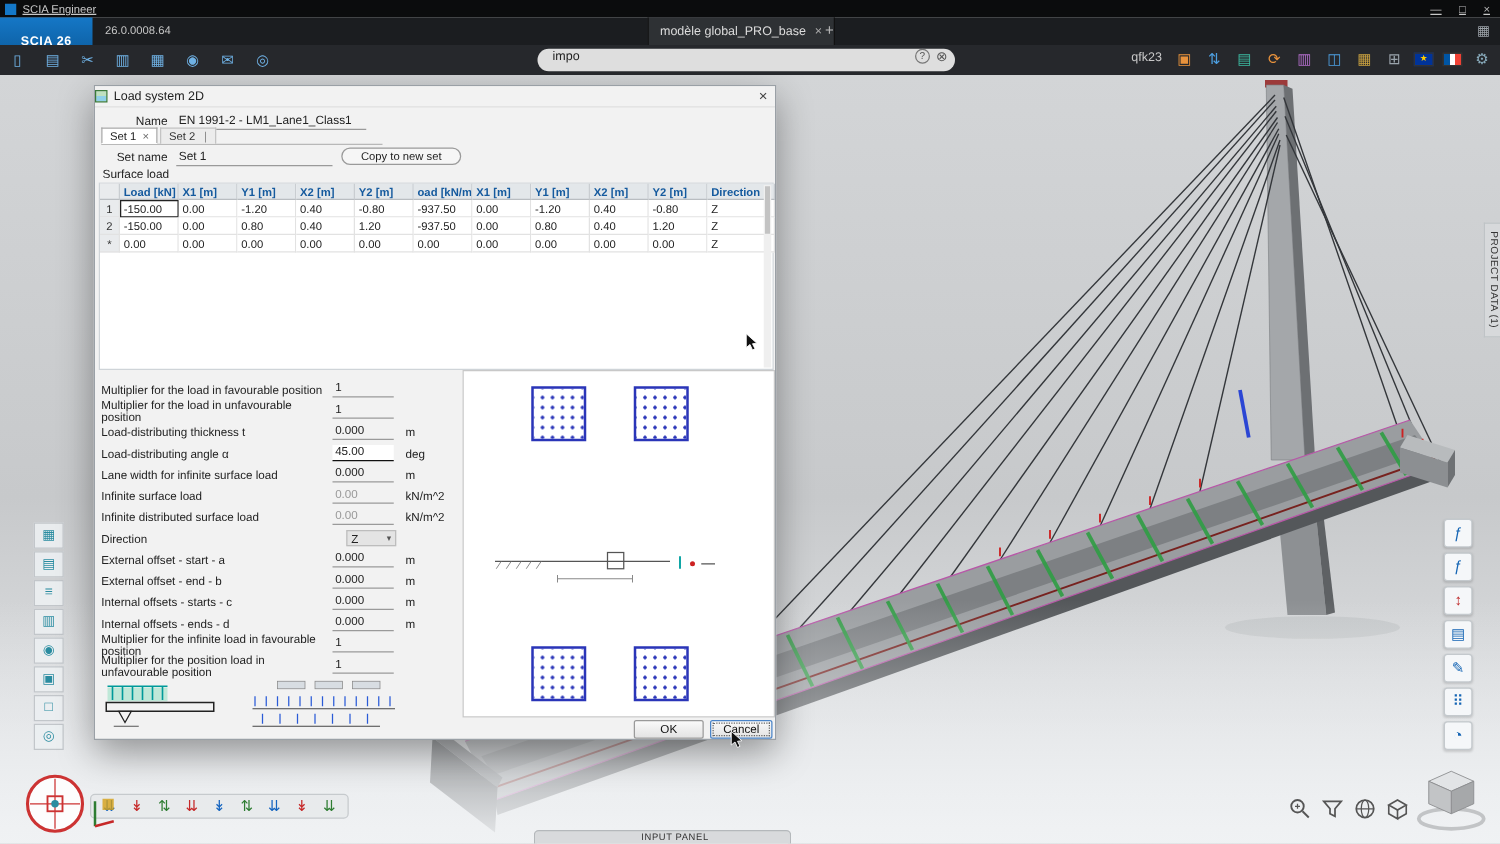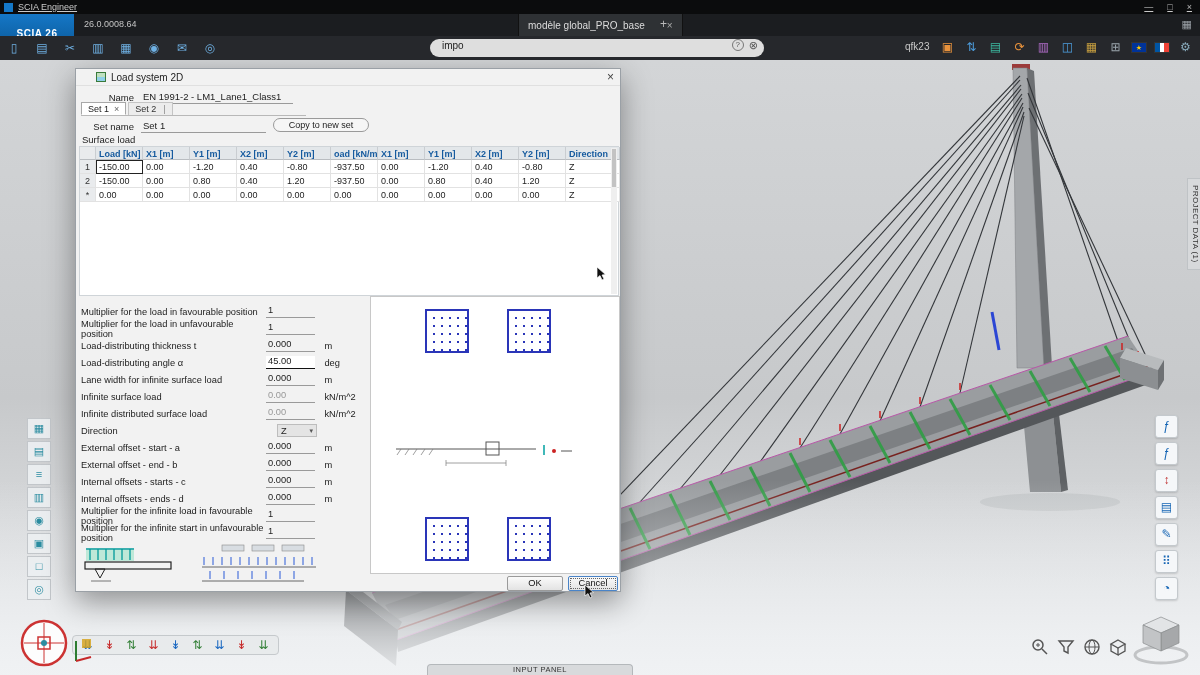--- a/index.html
+++ b/index.html
@@ -12,21 +12,21 @@
   #titlebar .appicon{width:9px;height:9px;background:#1478c8;margin:0 5px 0 4px;}
   #titlebar .wctl{margin-left:auto;display:flex;gap:14px;padding-right:8px;color:#bbb;font-size:9px;}
   #titlebar .wctl span{cursor:default;}
 
   #tabbar{position:absolute;top:14px;left:0;width:1200px;height:22px;background:#1b1d20;z-index:6;color:#bbb;}
   .brand{position:absolute;left:0;top:0;width:74px;height:38px;
     background:linear-gradient(#1577c6,#0a5796);color:#fff;font-weight:bold;font-size:10px;
     display:flex;align-items:center;justify-content:center;letter-spacing:.5px;}
   .version{position:absolute;left:84px;top:5px;font-size:9px;color:#c4c4c4;}
   .doctab{position:absolute;left:518px;top:0;height:22px;background:#2e3134;color:#dcdcdc;
-    font-size:10px;display:flex;align-items:center;gap:22px;padding:0 9px;border-left:1px solid #111;border-right:1px solid #111;}
+    font-size:10px;display:flex;align-items:center;gap:7px;padding:0 9px;border-left:1px solid #111;border-right:1px solid #111;}
   .doctab .x{color:#aaa;font-size:10px;}
   .tab-add{position:absolute;left:660px;top:3px;font-size:12px;color:#bbb;}
   .tabbar-right{position:absolute;right:8px;top:4px;font-size:11px;color:#9aa0a6;}
 
   #mainbar{position:absolute;top:36px;left:0;width:1200px;height:24px;background:#26282c;z-index:6;}
   .ltools{position:absolute;left:5px;top:3px;display:flex;gap:10px;}
   .ltools .ti{width:18px;height:18px;color:#6fb1e4;font-size:12px;line-height:18px;text-align:center;}
   .searchbox{position:absolute;left:430px;top:3px;width:334px;height:18px;background:#dedede;
     border-radius:9px;display:flex;align-items:flex-start;padding:0 6px 0 10px;}
   .searchbox input{flex:1;border:none;background:transparent;font-size:10px;color:#222;outline:none;
@@ -78,21 +78,21 @@
   .axes{position:absolute;left:72px;bottom:10px;z-index:2;}
 
   .input-panel{position:absolute;left:427px;bottom:0;width:206px;height:11px;background:#d8dadc;
     border:1px solid #b4b8bb;border-bottom:none;border-radius:4px 4px 0 0;color:#333;
     font-size:7.5px;text-align:center;line-height:10px;letter-spacing:.5px;z-index:2;padding-left:20px;}
 
   
   #dialog{position:absolute;left:75px;top:68px;width:546px;height:524px;background:#f2f2f2;
     border:1px solid #9aa0a6;box-shadow:0 10px 28px rgba(0,0,0,.38);z-index:5;font-size:10px;color:#222;}
   .dlg-title{position:absolute;top:0;left:0;right:0;height:17px;border-bottom:1px solid #e0e0e0;
-    display:flex;align-items:center;padding:0 20px;font-size:10px;color:#222;background:#f2f2f2;}
+    display:flex;align-items:center;padding:0 0;font-size:10px;color:#222;background:#f2f2f2;}
   .dlg-icon{width:10px;height:10px;margin-right:5px;border:1px solid #3a7a3a;
     background:linear-gradient(#bfe0bf 50%,#8fd0e8 50%);}
   .dlg-close{position:absolute;right:6px;top:1px;font-size:12px;color:#444;}
 
   .lbl{color:#222;}
   .name-lbl{position:absolute;left:0;top:23px;width:58px;text-align:right;font-size:9.5px;}
   .name-val{position:absolute;left:65px;top:21px;width:152px;border-bottom:1px solid #9a9a9a;
     font-size:9.5px;padding:1px 2px;}
 
   .tabstrip{position:absolute;left:5px;top:33px;width:225px;height:14px;border-bottom:1px solid #b8b8b8;
@@ -527,21 +527,21 @@
         <span class="flabel">Internal offsets - ends - d</span>
         <span class="finput">0.000</span>
         <span class="funit">m</span>
       </div>
     <div class="frow">
         <span class="flabel">Multiplier for the infinite load in favourable position</span>
         <span class="finput">1</span>
         <span class="funit"></span>
       </div>
     <div class="frow">
-        <span class="flabel">Multiplier for the infinite start in unfavourable position</span>
+        <span class="flabel">Multiplier for the position load in unfavourable position</span>
         <span class="finput">1</span>
         <span class="funit"></span>
       </div>
   </div>
 
   <div class="preview">
     <div class="wheelbox" style="left:54px;top:12px;"></div>
     <div class="wheelbox" style="left:136px;top:12px;"></div>
     <div class="wheelbox" style="left:54px;top:220px;"></div>
     <div class="wheelbox" style="left:136px;top:220px;"></div>

